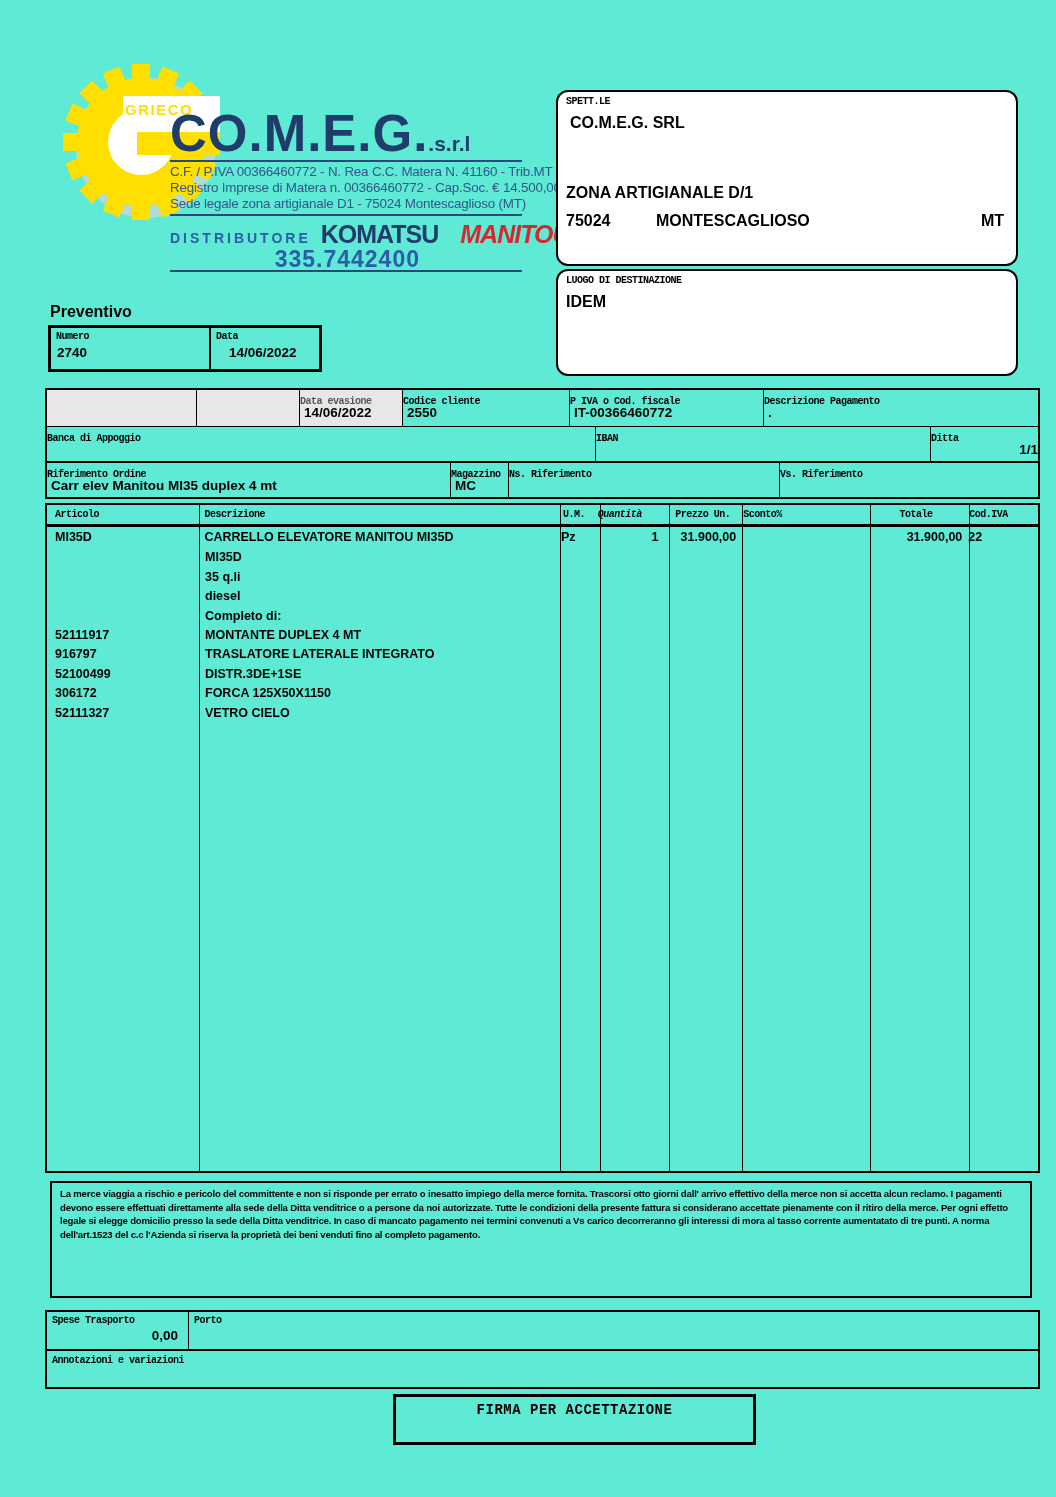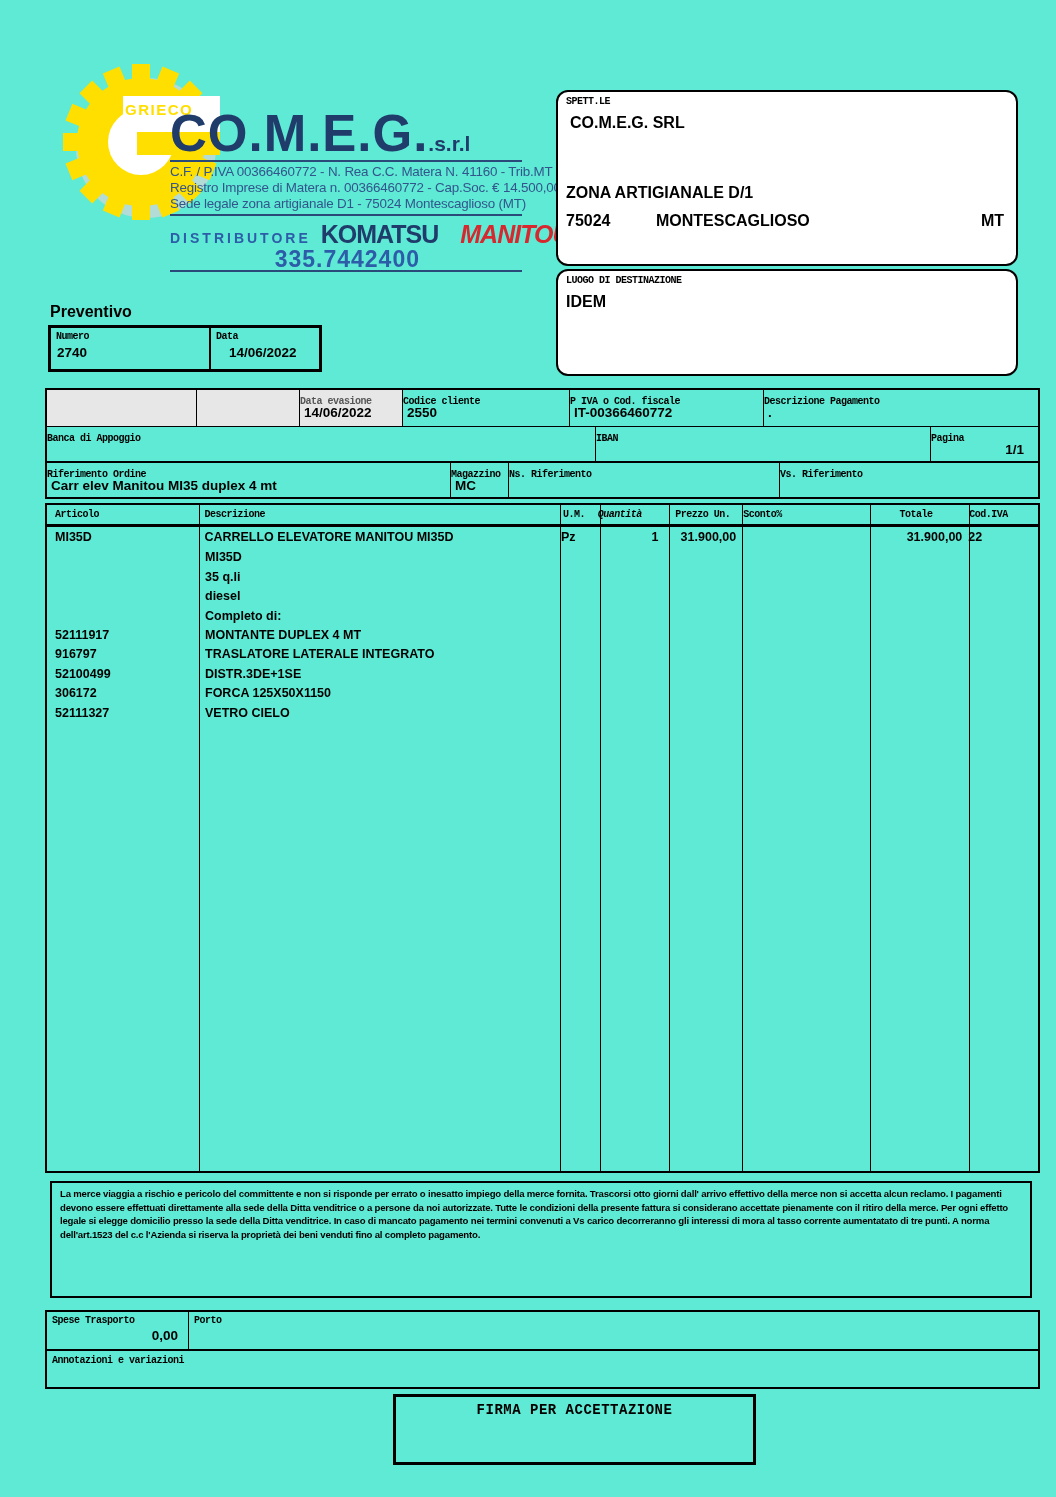--- a/index.html
+++ b/index.html
@@ -52,21 +52,21 @@
   .infogrid { position:absolute; left:45px; top:388px; width:995px; height:111px; border:2px solid #000; }
   .irow { display:flex; position:relative; }
   .irow1 { height:37px; border-bottom:1px solid #000;justify-content:space-between; }
   .irow2 { height:36px; border-bottom:2px solid #000; }
   .irow3 { height:34px; }
   .icell { position:relative; height:100%; border-right:1px solid #000; }
   .icell:last-child { border-right:none; }
   .gray { background:#e7e7e7; }
   .gray .lbl { color:#555; }
   .icell .val { position:absolute; left:4px; top:15px; font-size:13.5px; font-weight:bold; white-space:nowrap; }
-  .icell .val.right { left:auto; right:14px; }
+  .icell .val.right { left:auto; right:0; }
 
   
   .items { position:absolute; left:45px; top:503px; width:995px; height:670px; border:2px solid #000; }
   .thead { position:relative; height:22px; border-bottom:3px solid #000; display:flex; }
   .th { padding-top:4px; }
   .vline { position:absolute; top:0; bottom:0; width:1px; background:#000; }
   .c-code{width:152px;} .c-desc{width:361px;} .c-um{width:40px;} .c-qty{width:69px;}
   .c-prz{width:73px;} .c-sco{width:128px;} .c-tot{width:99px;} .c-iva{width:73px;}
   .tbody { position:absolute; left:0; right:0; top:25px; }
   .iline { display:flex; height:19.4px; font-size:12.5px; font-weight:bold; white-space:nowrap; }
@@ -91,21 +91,21 @@
   
   .transport { position:absolute; left:45px; top:1310px; width:995px; height:41px;
                border:2px solid #000; display:flex; }
   .tcell { position:relative; height:100%; border-right:1px solid #000; }
   .tcell:last-child { border-right:none; }
   .t1 { width:401px; } .t2 { width:142px; } .t3 { flex:1; }
   .tcell .val { position:absolute; right:10px; top:16px; font-size:13.5px; font-weight:bold; }
   .annot { position:absolute; left:45px; top:1349px; width:995px; height:40px; border:2px solid #000; }
   .annot .lbl { position:absolute; left:5px; top:4px; }
   .transport .lbl, .numbox .lbl { position:absolute; left:5px; top:3px; }
-  .firma { position:absolute; left:393px; top:1394px; width:363px; height:71px; border:3px solid #000; }
+  .firma { position:absolute; left:393px; top:1394px; width:363px; height:51px; border:3px solid #000; }
   .firma .flabel { margin-top:5px; text-align:center; font-family:"Liberation Mono", monospace;
                    font-weight:bold; font-size:14px; letter-spacing:0.5px; }
 </style>
 </head>
 <body>
 
 <div class="page">
 
   <div class="logo-block">
     <svg class="gear" width="158" height="172" viewBox="-79 -84 158 172" xmlns="http://www.w3.org/2000/svg">
@@ -213,21 +213,21 @@
     <div class="irow irow2">
       <div class="icell" style="width:549px">
         <span class="lbl">Banca di Appoggio</span>
         <span class="val"></span>
       </div>
       <div class="icell" style="width:335px">
         <span class="lbl">IBAN</span>
         <span class="val"></span>
       </div>
       <div class="icell" style="flex:1">
-        <span class="lbl">Pagina</span>
+        <span class="lbl">Ditta</span>
         <span class="val right">1/1</span>
       </div>
     </div>
     <div class="irow irow3">
       <div class="icell" style="width:404px">
         <span class="lbl">Riferimento Ordine</span>
         <span class="val">Carr elev Manitou MI35 duplex 4 mt</span>
       </div>
       <div class="icell" style="width:58px">
         <span class="lbl">Magazzino</span>

